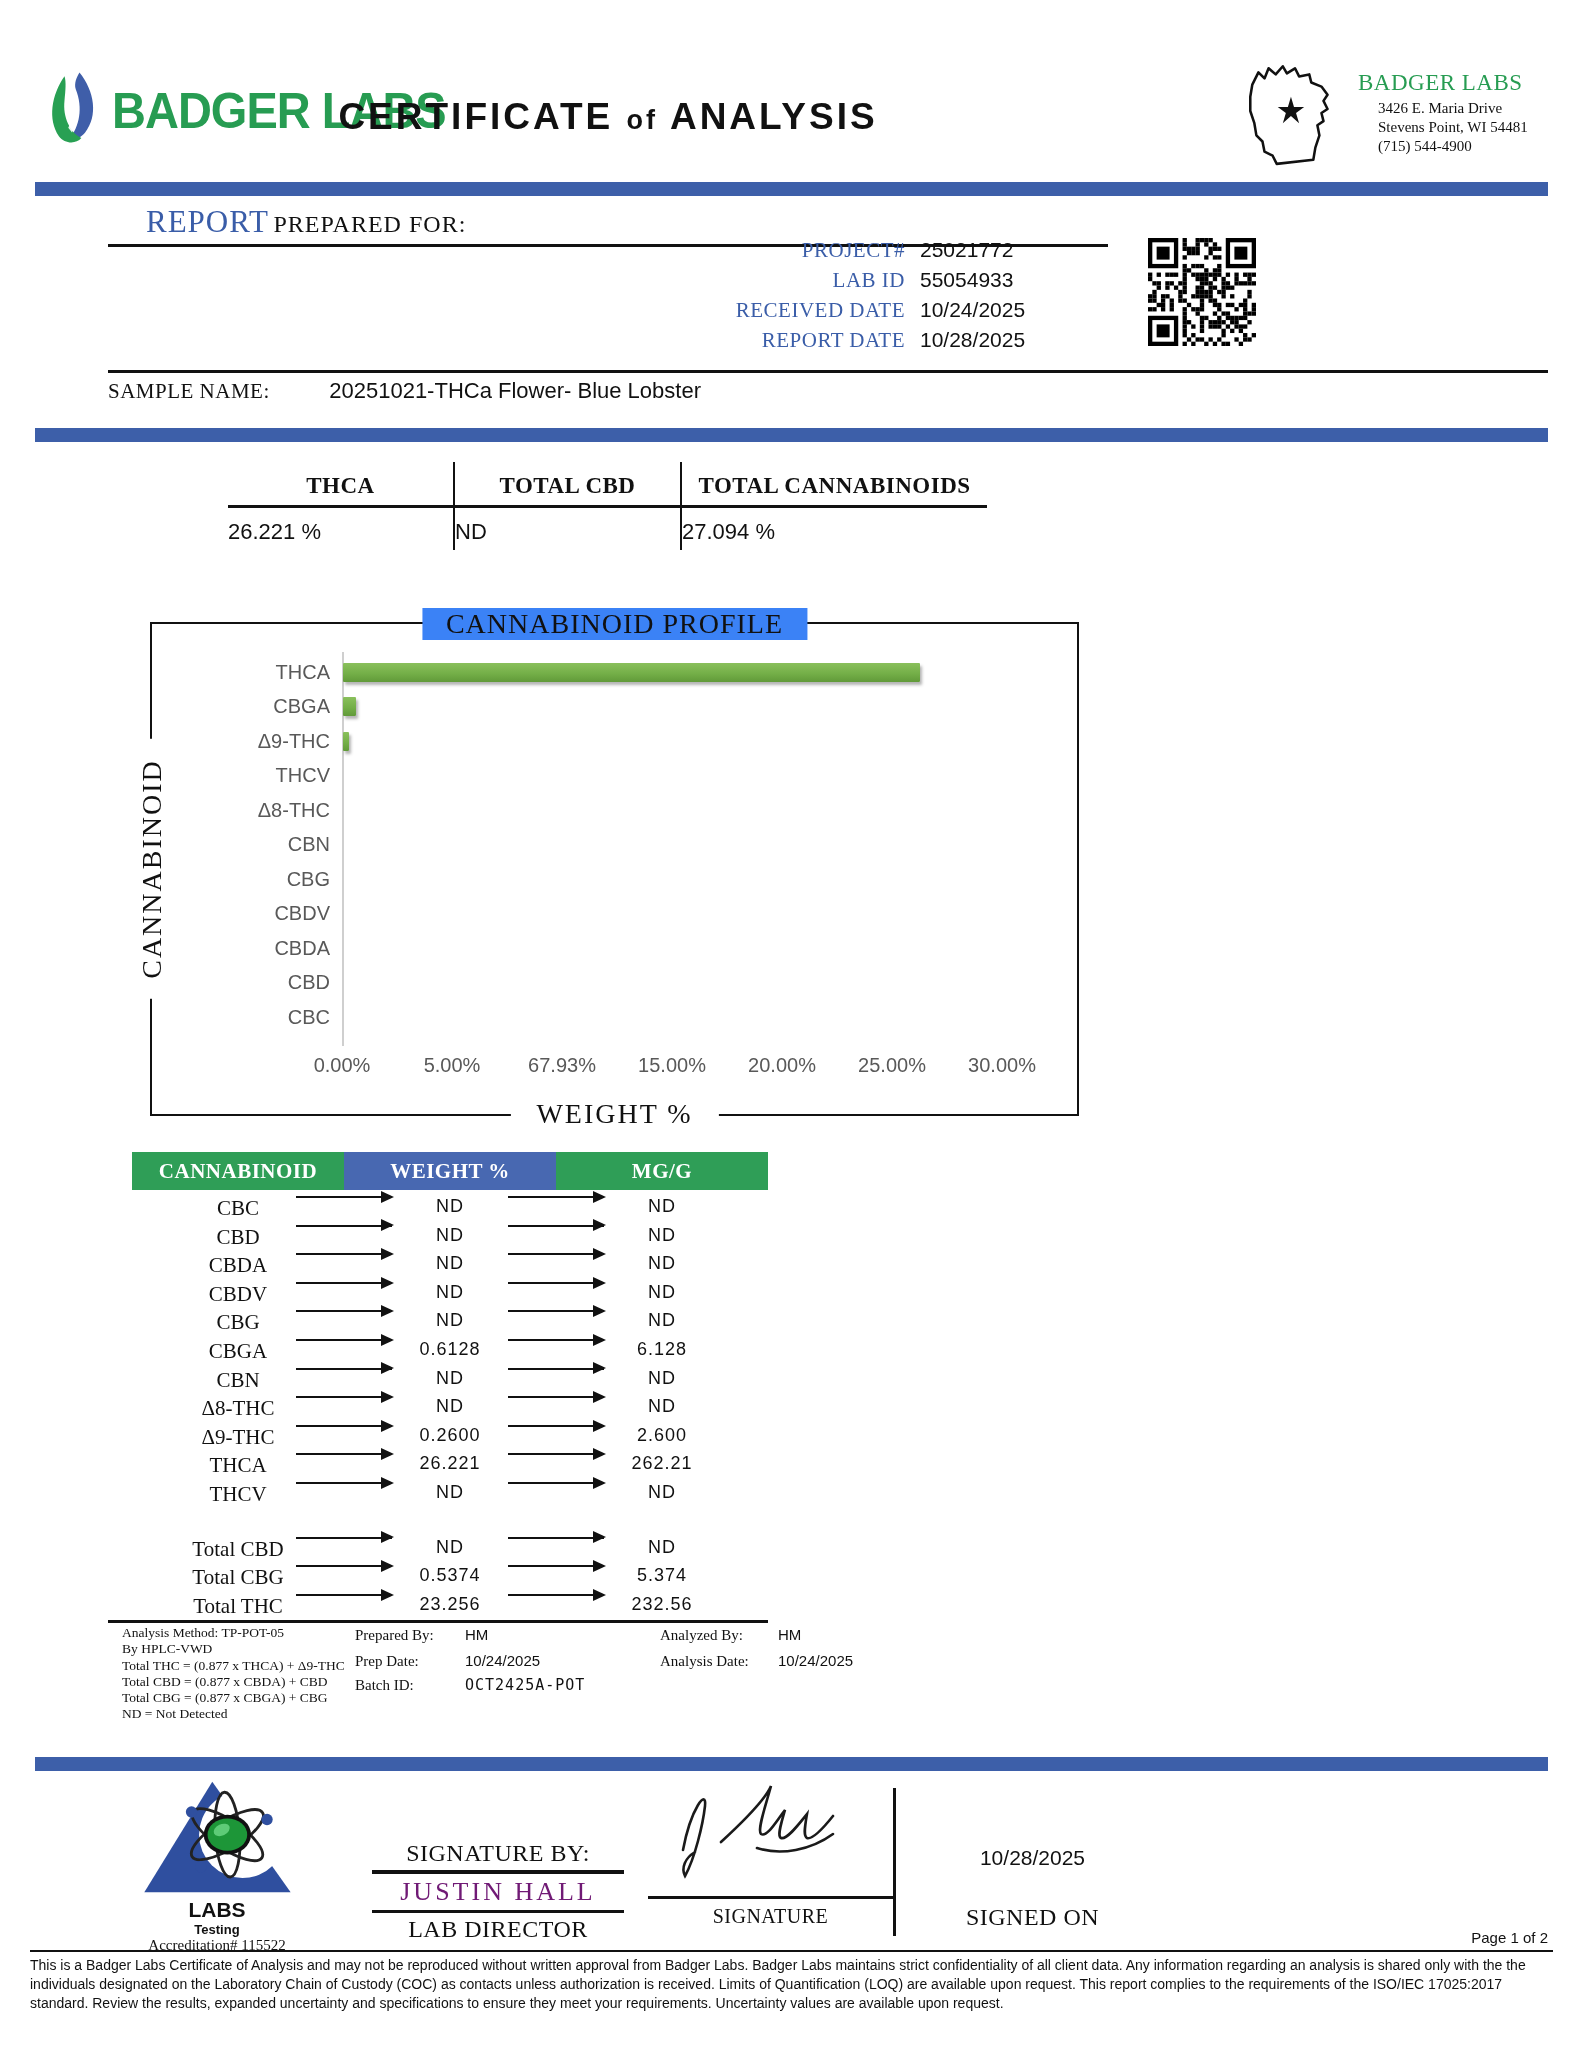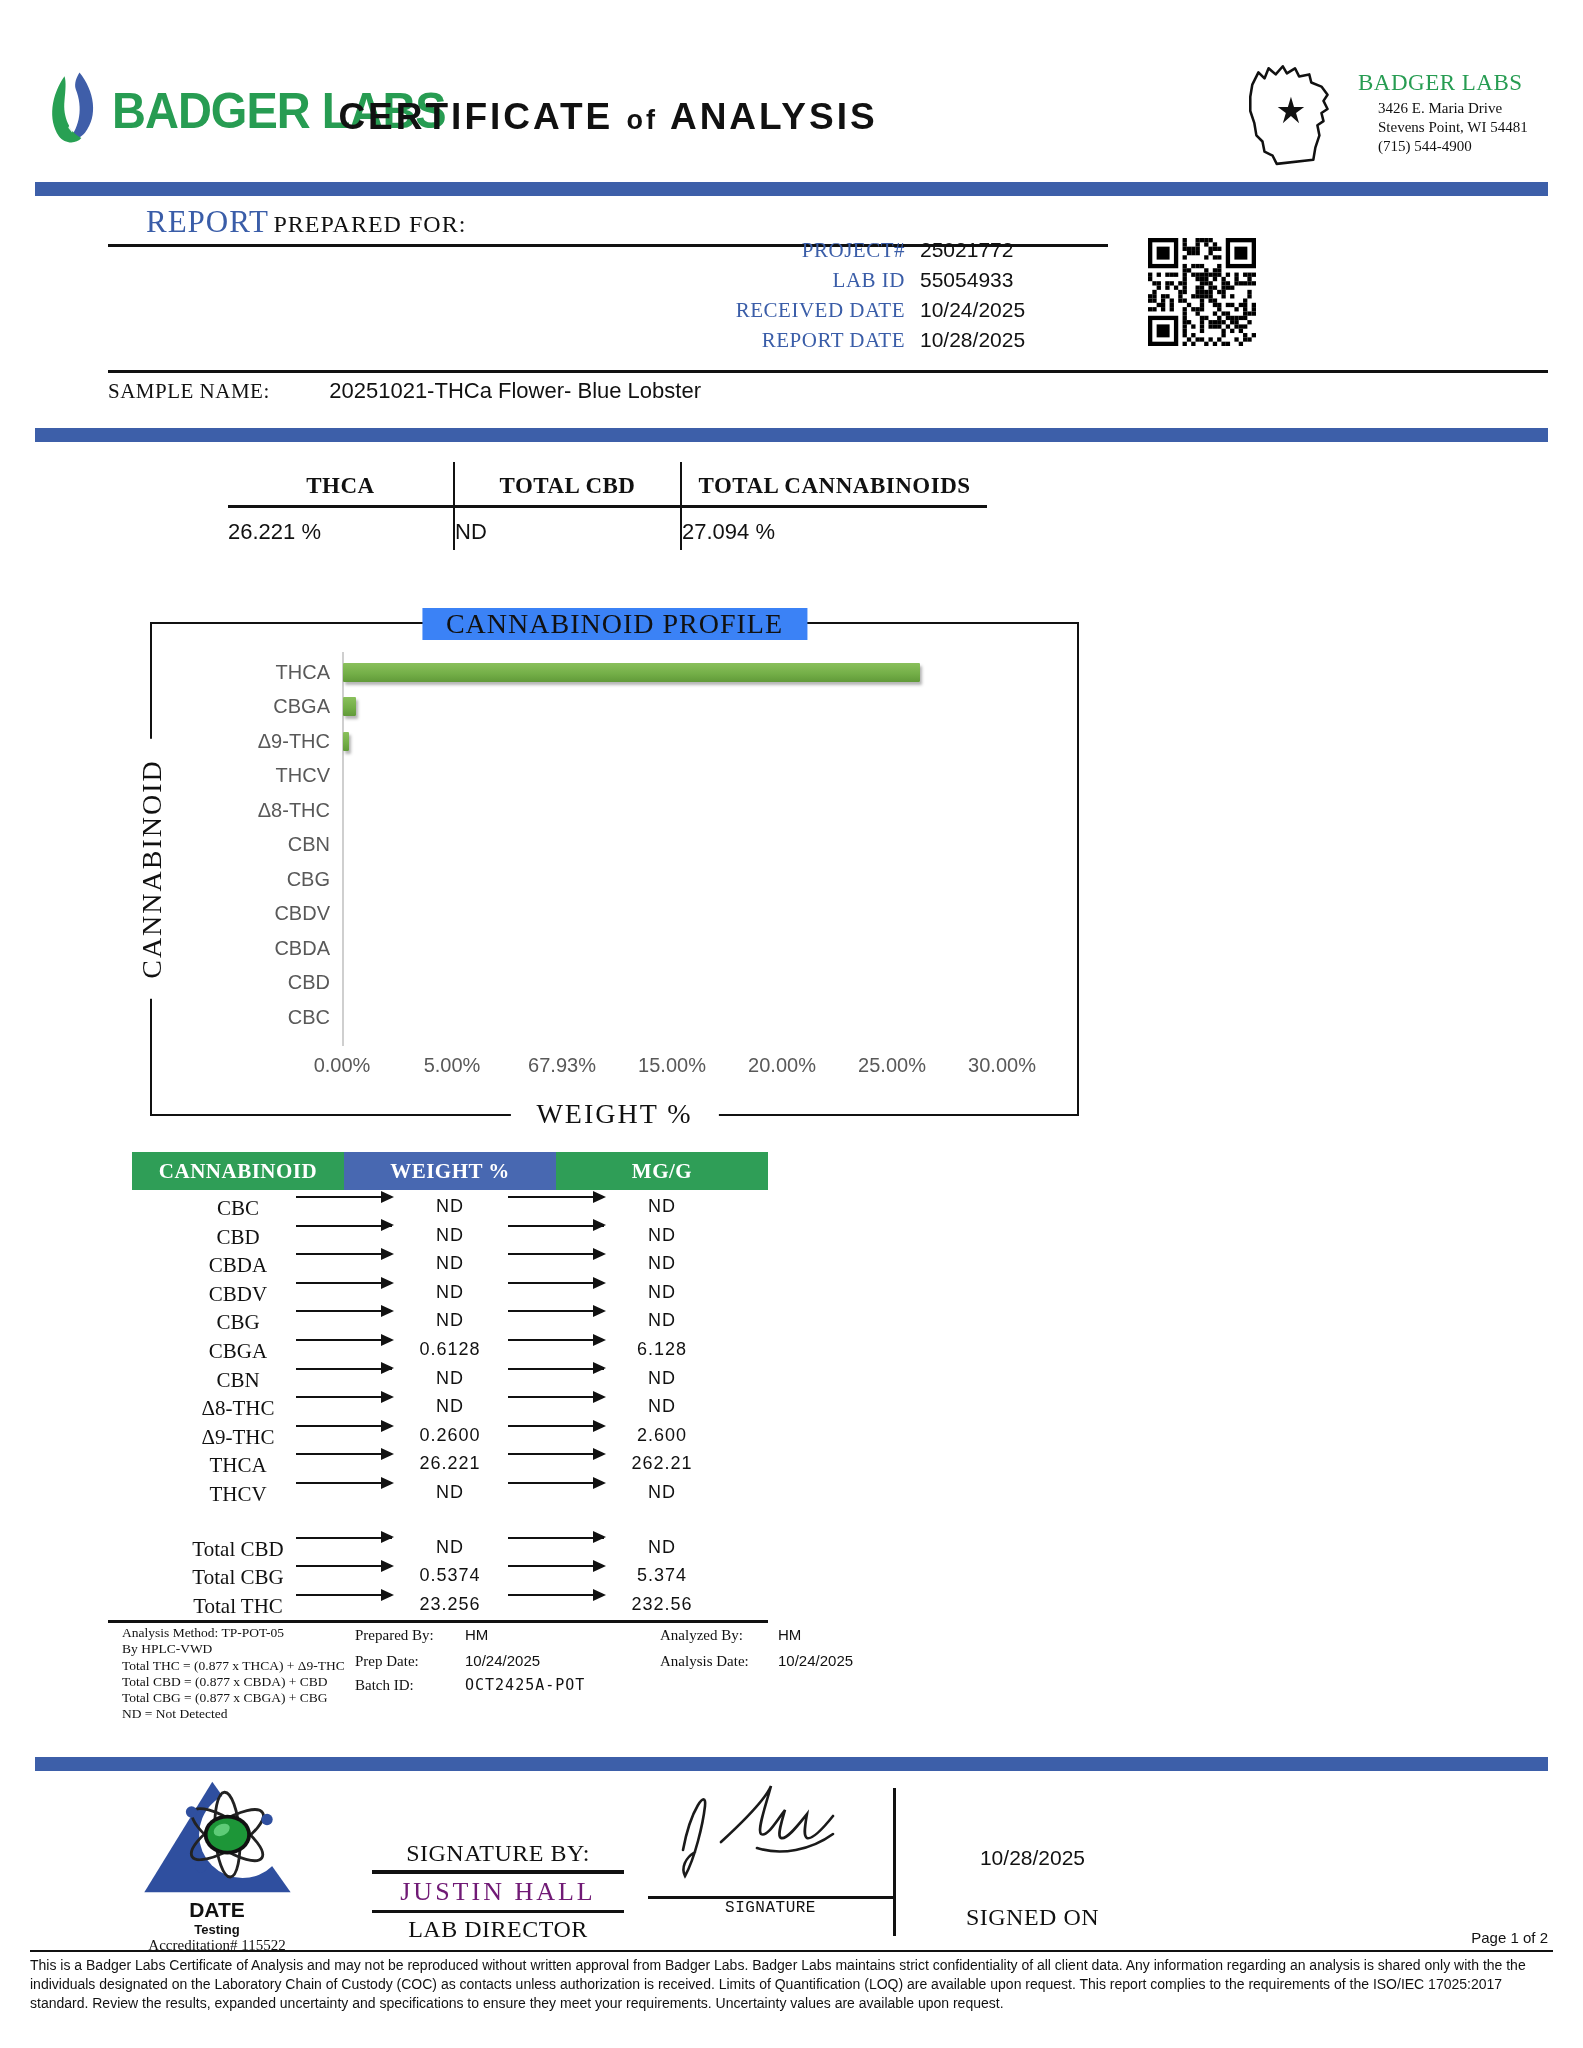--- a/index.html
+++ b/index.html
@@ -93,21 +93,21 @@
   .pjla .pname { font-weight:bold; font-size:21px; margin-top:-2px; }
   .pjla .psub { font-weight:bold; font-size:13px; }
   .pjla .pacc { font-family:"Liberation Serif",serif; font-size:15px; }
   .approved { position:absolute; left:372px; top:1840px; width:252px; text-align:center; }
   .approved .alabel { font-family:"Liberation Serif",serif; font-size:24px; letter-spacing:0.5px; }
   .approved .aline { height:3.5px; background:#111; margin:3px 0; }
   .approved .aname { font-family:"Liberation Serif",serif; color:#701a75; font-size:26px; letter-spacing:3px; }
   .approved .atitle { font-family:"Liberation Serif",serif; font-size:24px; letter-spacing:0.5px; margin-top:3px; }
   .sigblock { position:absolute; left:648px; top:1772px; width:245px; text-align:center; }
   .sigblock .sline { height:2.5px; background:#111; margin-top:2px; }
-  .sigblock .slabel { font-family:Liberation Mono, monospace; font-size:16px; letter-spacing:0.5px; }
+  .sigblock .slabel { font-family:Liberation Serif, serif; font-size:20px; letter-spacing:0.5px; margin-top:6px; }
   .fdiv { position:absolute; left:893px; top:1788px; width:2.5px; height:148px; background:#111; }
   .signed { position:absolute; left:905px; top:1772px; width:255px; text-align:center; }
   .signed .sdate { margin-top:74px; font-size:21px; }
   .signed .slbl { font-family:"Liberation Serif",serif; font-size:24px; letter-spacing:0.5px; margin-top:34px; }
   .pagenum { position:absolute; right:35px; top:1929px; font-size:15px; }
   .disclaimer { position:absolute; left:30px; top:1950px; width:1523px; border-top:2px solid #111;
                 padding-top:4px; font-size:14px; line-height:19px; }
 </style>
 </head>
 <body>
@@ -612,21 +612,21 @@
           <ellipse cx="96" cy="60" rx="45" ry="13" transform="rotate(86 96 60)"></ellipse>
         </g>
         <ellipse cx="96" cy="60" rx="25" ry="21" fill="#111"></ellipse>
         <ellipse cx="96" cy="60" rx="21" ry="17" fill="#1d9638"></ellipse>
         <ellipse cx="90" cy="55" rx="9" ry="6" fill="#5ecb77" transform="rotate(-25 90 55)"></ellipse>
         <circle cx="58" cy="36" r="6" fill="#2f4f9f"></circle>
         <circle cx="138" cy="44" r="6" fill="#2f4f9f"></circle>
         <circle cx="68" cy="94" r="6" fill="#2f4f9f"></circle>
       </svg>
     </span>
-    <div class="pname">DATE</div>
+    <div class="pname">LABS</div>
     <div class="psub">Testing</div>
     <div class="pacc">Accreditation# 115522</div>
   </div>
 
   <div class="approved">
     <div class="alabel">SIGNATURE BY:</div>
     <div class="aline"></div>
     <div class="aname">JUSTIN HALL</div>
     <div class="aline"></div>
     <div class="atitle">LAB DIRECTOR</div>

